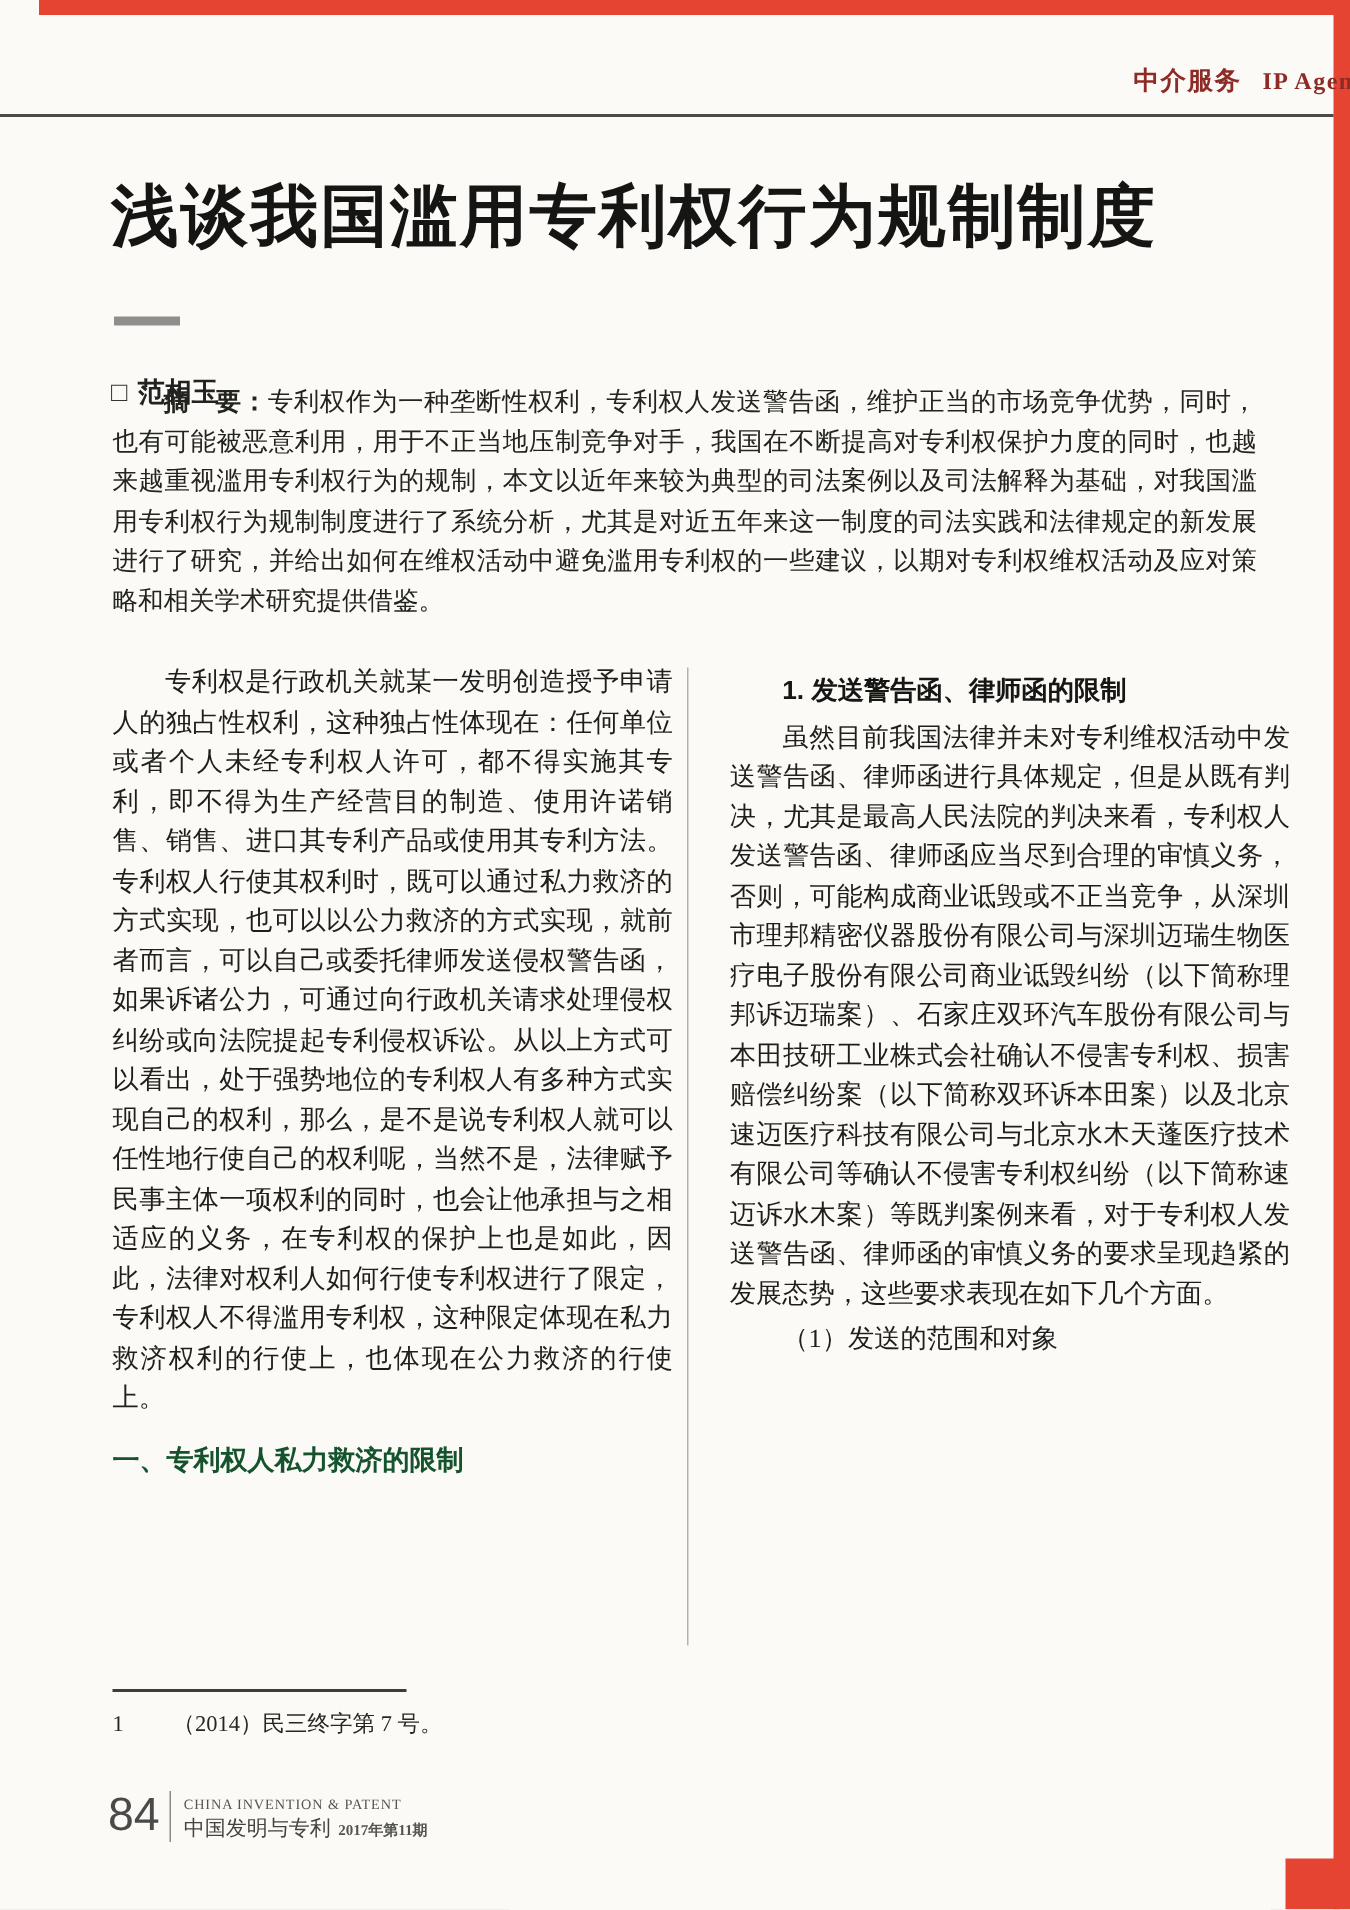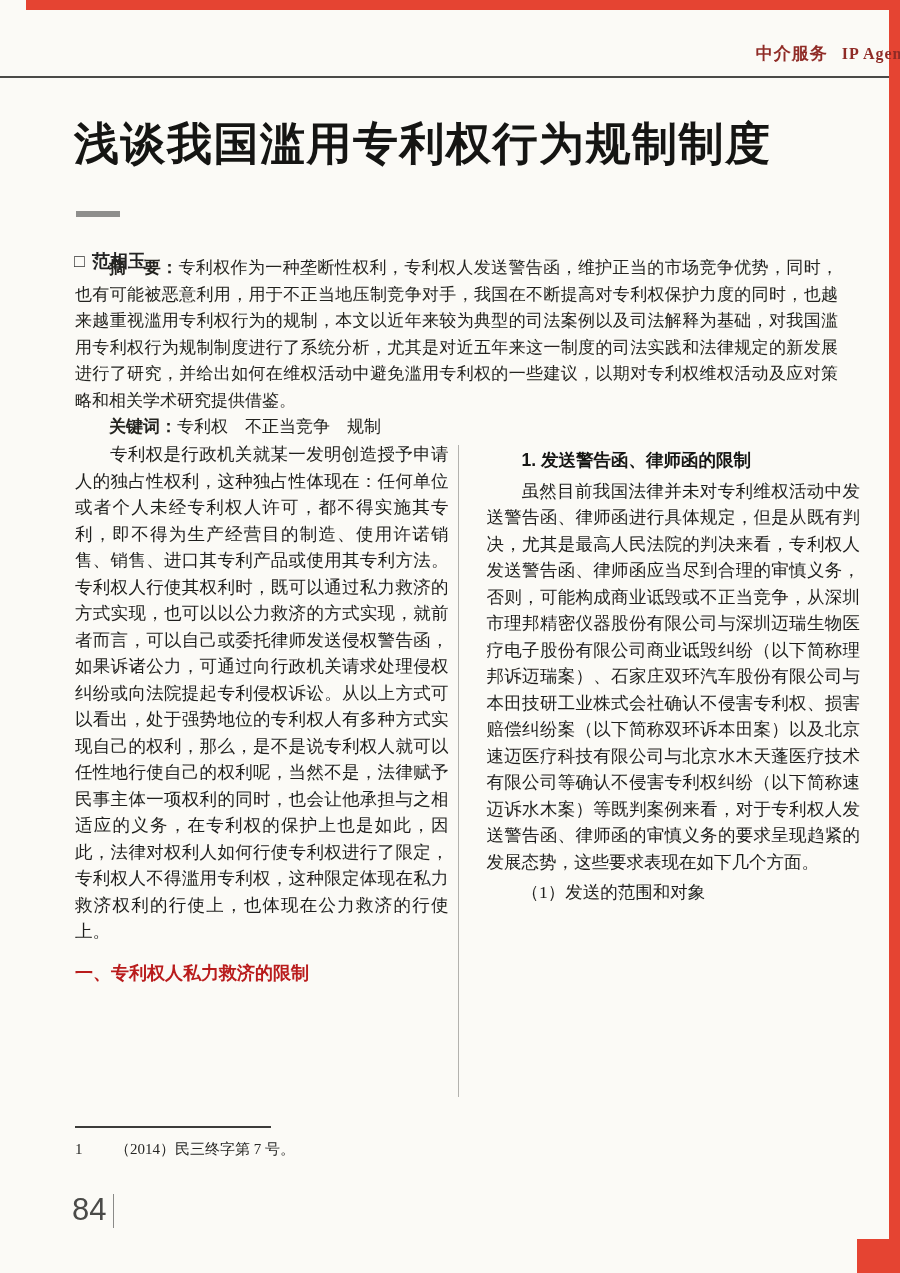--- a/index.html
+++ b/index.html
@@ -48,21 +48,21 @@
   
   .columns{
     position:absolute;left:75px;top:441px;width:785px;
     display:flex;gap:38px;
   }
   .col{width:380px;font-size:17.5px;line-height:26.5px;text-align:justify;color:#1e1e1c;}
   .col p{margin:0;text-indent:2em;}
   .col p.noindent{text-indent:0;}
   .col h3{
     margin:15px 0 7px 0;font-size:18px;line-height:26px;
-    font-family:"Liberation Sans","DejaVu Sans",sans-serif;font-weight:700;color:#b91c1c;
+    font-family:"Liberation Sans","DejaVu Sans",sans-serif;font-weight:700;color:#14532d;
   }
   .col h4{
     margin:6px 0 4px 0;font-size:17.5px;line-height:26.5px;text-indent:2em;
     font-family:"Liberation Sans","DejaVu Sans",sans-serif;font-weight:700;color:#161614;
   }
   .col .subhead-plain{margin:4px 0 2px 0;text-indent:2em;}
   .col sup{font-size:11px;line-height:0;}
   .column-divider{position:absolute;left:458px;top:445px;height:652px;width:1px;background:#b3b2ae;}
   
   .footnote-rule{position:absolute;left:75px;top:1126px;width:196px;height:2px;background:#3c3c3a;}
@@ -92,21 +92,20 @@
 
   <h1 class="title" style="margin:0;">浅谈我国滥用专利权行为规制制度</h1>
 
   <div class="author-bar"></div>
   <div class="author">
     <span class="marker">□</span><span>范相玉</span>
   </div>
 
   <div class="abstract">
     <p><span class="lbl">摘　要：</span><span>专利权作为一种垄断性权利，专利权人发送警告函，维护正当的市场竞争优势，同时，也有可能被恶意利用，用于不正当地压制竞争对手，我国在不断提高对专利权保护力度的同时，也越来越重视滥用专利权行为的规制，本文以近年来较为典型的司法案例以及司法解释为基础，对我国滥用专利权行为规制制度进行了系统分析，尤其是对近五年来这一制度的司法实践和法律规定的新发展进行了研究，并给出如何在维权活动中避免滥用专利权的一些建议，以期对专利权维权活动及应对策略和相关学术研究提供借鉴。</span></p>
-    <p class="keywords"><span class="lbl">关键词：</span><span>专利权　不正当竞争　规制</span></p>
   </div>
 
   <div class="column-divider"></div>
   <div class="columns">
     <div class="col">
       <p>专利权是行政机关就某一发明创造授予申请人的独占性权利，这种独占性体现在：任何单位或者个人未经专利权人许可，都不得实施其专利，即不得为生产经营目的制造、使用许诺销售、销售、进口其专利产品或使用其专利方法。专利权人行使其权利时，既可以通过私力救济的方式实现，也可以以公力救济的方式实现，就前者而言，可以自己或委托律师发送侵权警告函，如果诉诸公力，可通过向行政机关请求处理侵权纠纷或向法院提起专利侵权诉讼。从以上方式可以看出，处于强势地位的专利权人有多种方式实现自己的权利，那么，是不是说专利权人就可以任性地行使自己的权利呢，当然不是，法律赋予民事主体一项权利的同时，也会让他承担与之相适应的义务，在专利权的保护上也是如此，因此，法律对权利人如何行使专利权进行了限定，专利权人不得滥用专利权，这种限定体现在私力救济权利的行使上，也体现在公力救济的行使上。</p>
       <h3>一、专利权人私力救济的限制</h3>
     </div>
     <div class="col">
       <h4>1. 发送警告函、律师函的限制</h4>
@@ -116,15 +115,19 @@
   </div>
 
   <div class="footnote-rule"></div>
   <div class="footnote">
     <span class="num">1</span><span>（2014）民三终字第 7 号。</span>
   </div>
 
   <div class="footer">
     <span class="pageno">84</span>
     <span class="bar"></span>
+    <span>
+      <div class="j-en">CHINA INVENTION &amp; PATENT</div>
+      <div class="j-cn"><span>中国发明与专利</span><span class="issue">2017年第11期</span></div>
+    </span>
   </div>
 
 </div>
 
 </body></html>

